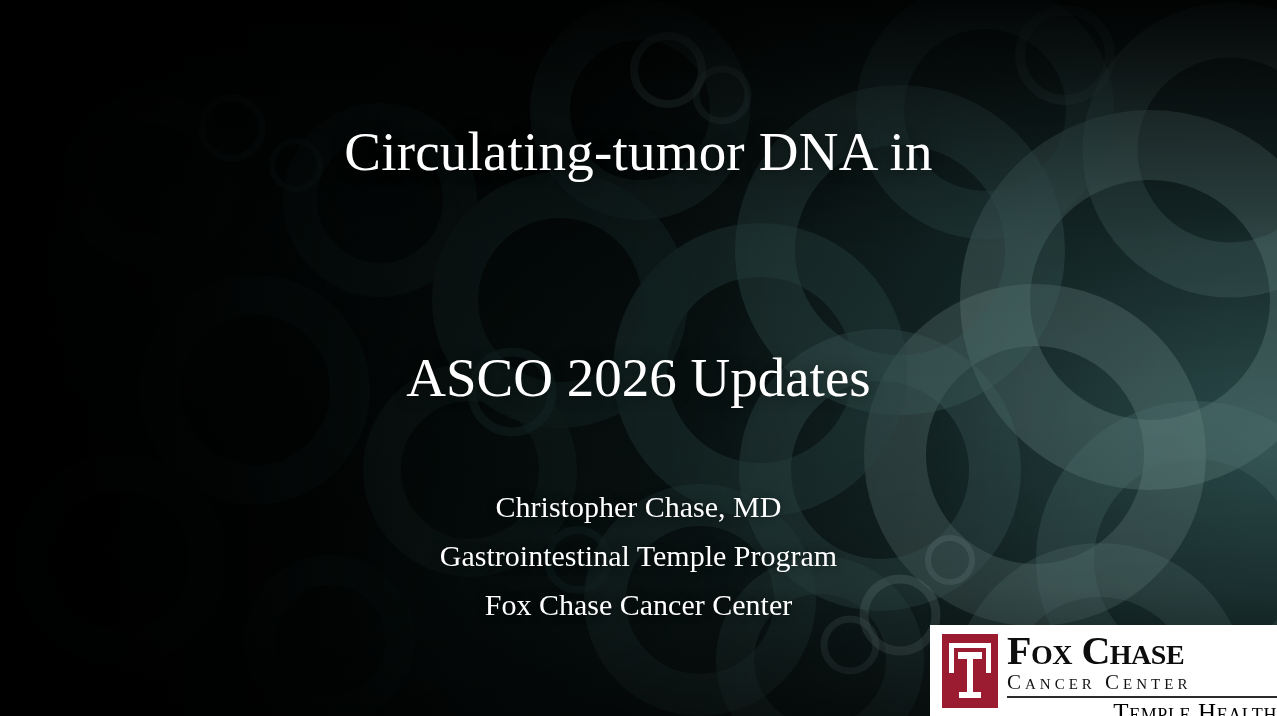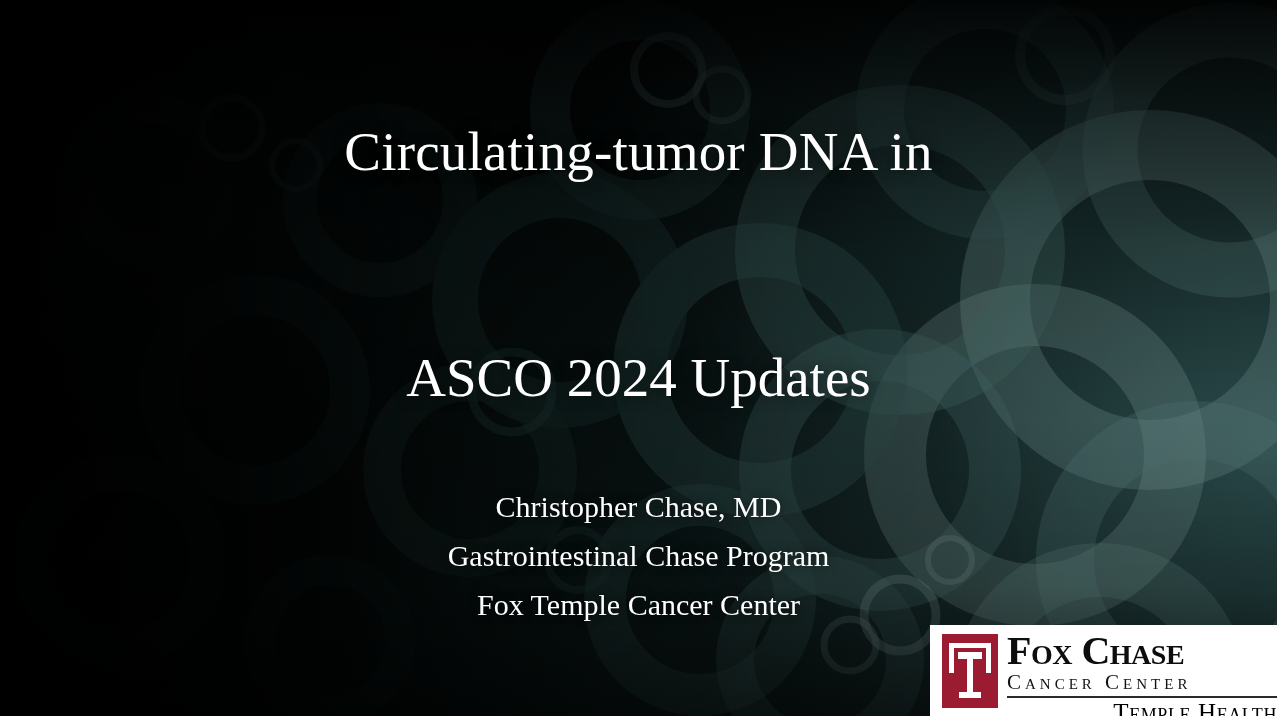--- a/index.html
+++ b/index.html
@@ -218,27 +218,27 @@
     <div id="bg-vignette"></div>
   </div>
 
   <div id="text-layer">
 
     <div id="title-block">
       <div class="title-line">Circulating-tumor DNA in</div>
     </div>
 
     <div id="subtitle-block">
-      <div class="subtitle-line">ASCO 2024 Updates</div>
+      <div class="subtitle-line">ASCO 2026 Updates</div>
     </div>
 
     <div id="presenter-block">
       <div class="presenter-line">Christopher Chase, MD</div>
-      <div class="presenter-line">Gastrointestinal Chase Program</div>
-      <div class="presenter-line">Fox Temple Cancer Center</div>
+      <div class="presenter-line">Gastrointestinal Temple Program</div>
+      <div class="presenter-line">Fox Chase Cancer Center</div>
     </div>
   </div>
 
   <div id="logo">
 
     <div id="logo-t-mark">
       <svg width="56" height="74" viewBox="0 0 56 74" aria-hidden="true">
         <rect x="0" y="0" width="56" height="74" fill="#9b1b30"></rect>
 
         <path d="M7 9 H49 V20 H44 V14 H12 V20 H7 Z" fill="#ffffff"></path>

